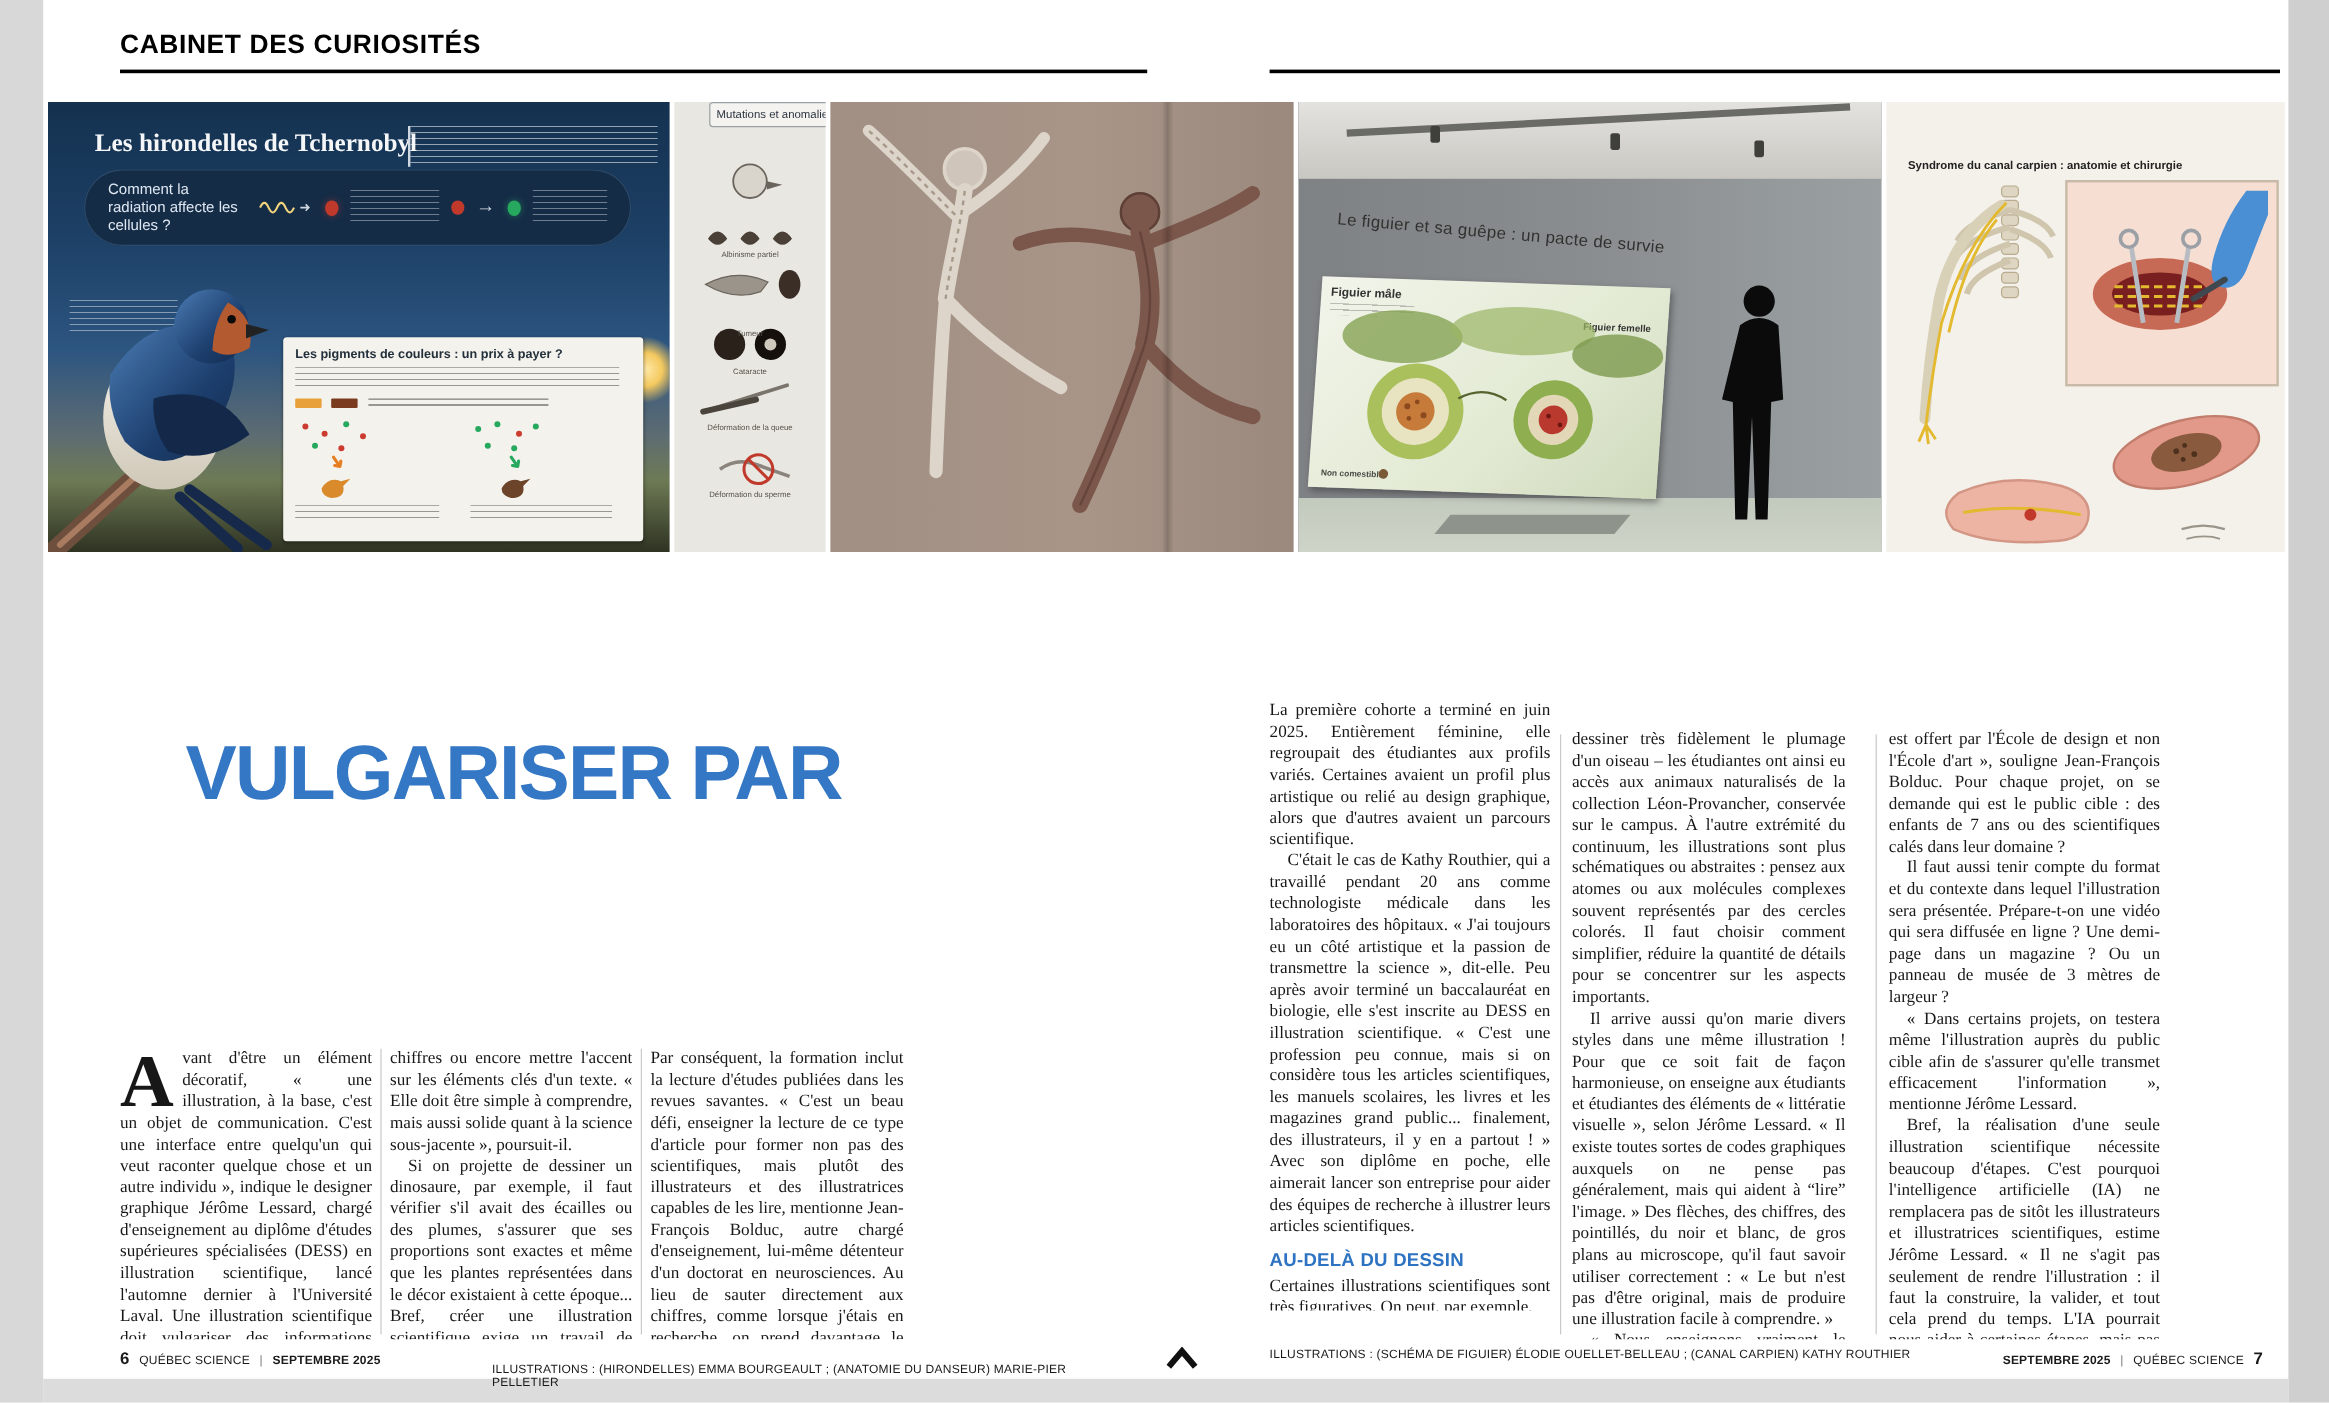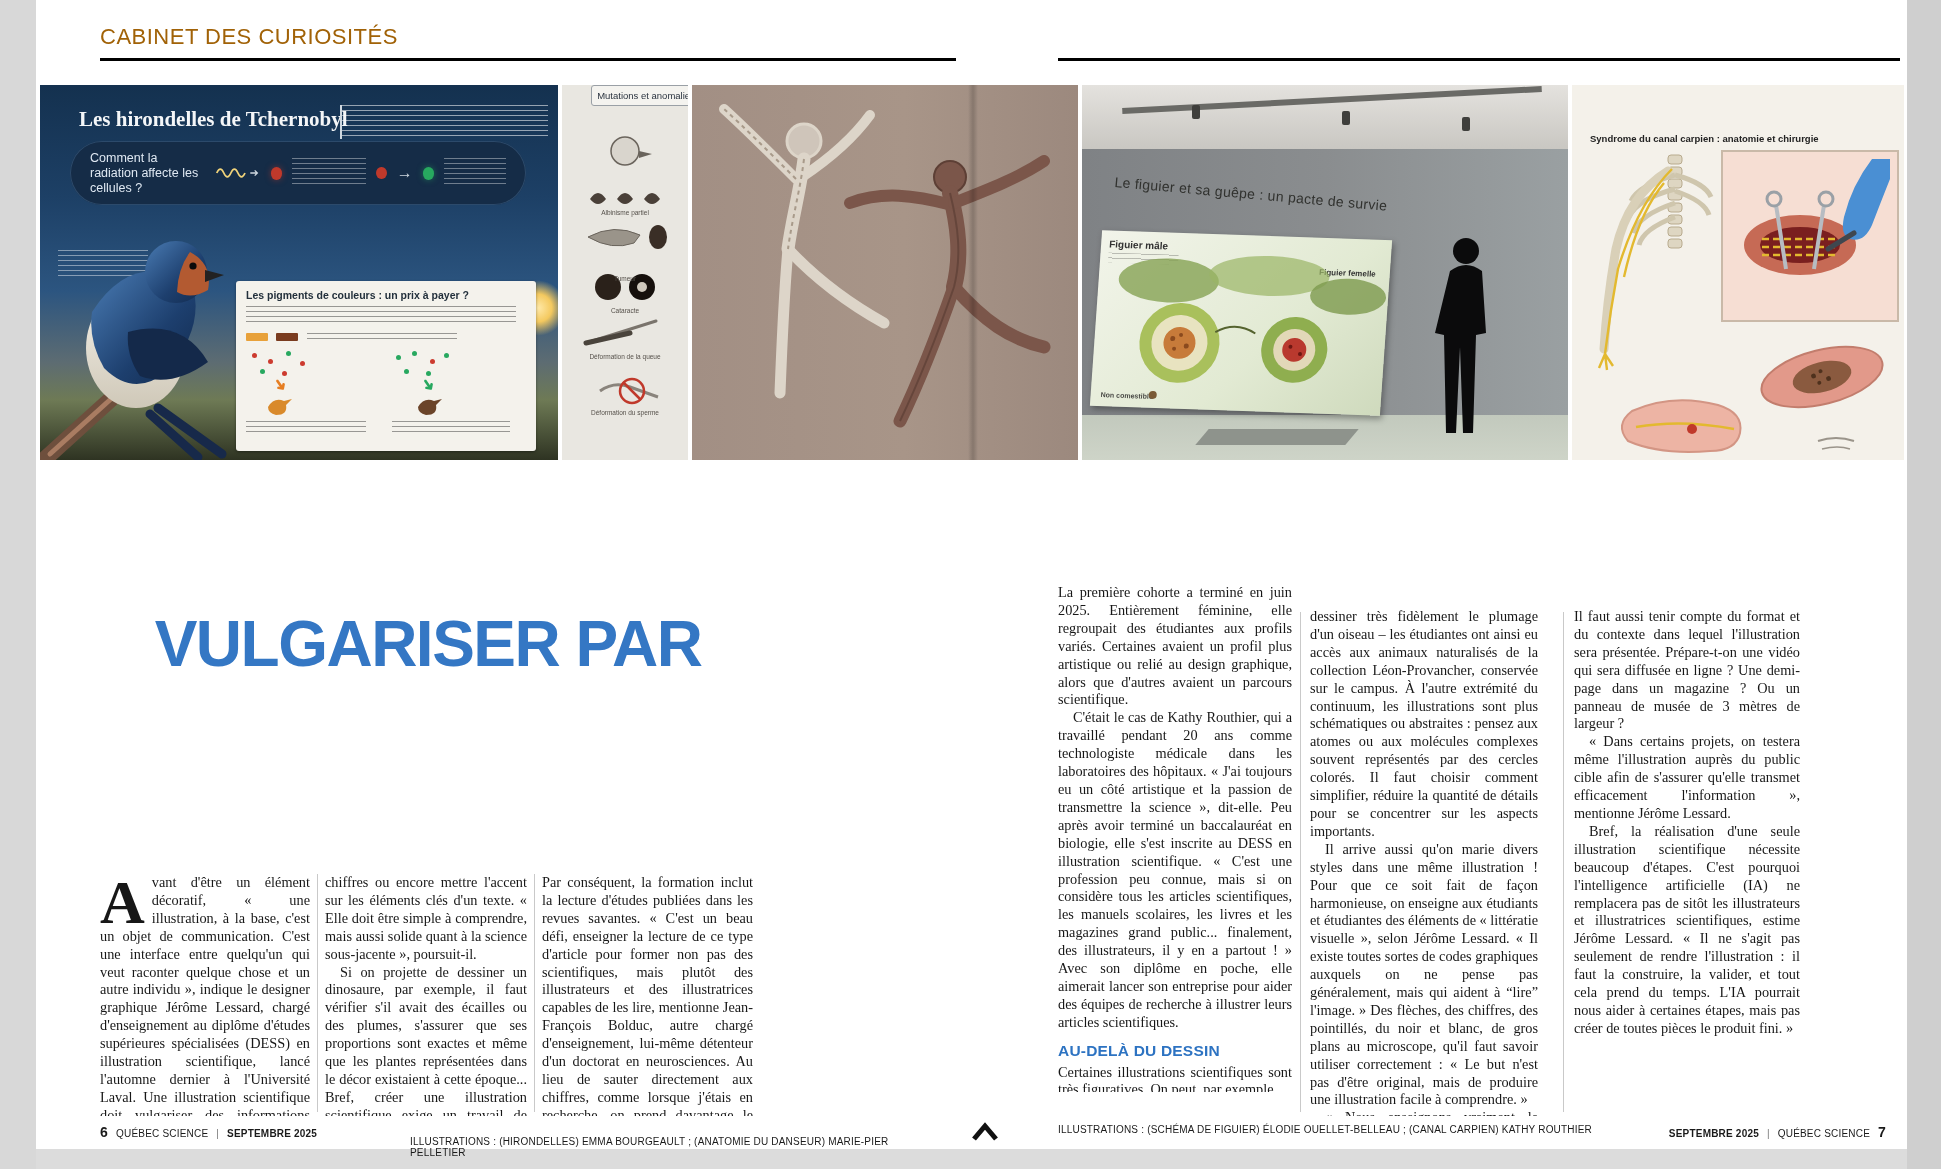--- a/index.html
+++ b/index.html
@@ -4,21 +4,21 @@
 <style>
   html,body{margin:0;padding:0;background:#e9e9e9;}
   .spread{position:relative;width:1941px;height:1169px;background:#ffffff;overflow:hidden;
           font-family:"Liberation Sans",sans-serif;}
   .abs{position:absolute;}
   
   .edge-left{left:0;top:0;width:36px;height:1169px;background:#d8d8d8;}
   .edge-right{left:1907px;top:0;width:34px;height:1169px;background:#cfcfcf;}
   .edge-bottom{left:36px;top:1149px;width:1871px;height:20px;background:#dcdcdc;}
   
-  .kicker{left:100px;top:24px;font-weight:400;font-size:22px;letter-spacing:.5px;color:#a16207;}
+  .kicker{left:100px;top:24px;font-weight:700;font-size:22px;letter-spacing:.5px;color:#000000;}
   .rule{height:3px;background:#000;top:58px;}
   .rule-left{left:100px;width:856px;}
   .rule-right{left:1058px;width:842px;}
   
   .hero-fig{top:85px;height:375px;overflow:hidden;}
   
   .fig-chernobyl{left:40px;width:518px;
     background:linear-gradient(180deg,#14314f 0%,#1d4066 30%,#2c5580 55%,#5d6c72 74%,#6e7a55 84%,#2e3322 100%);}
   .cher-title{left:22px;top:22px;color:#f4f6f8;font-family:"Liberation Serif",serif;font-size:21px;font-weight:700;margin-left:17px;}
   .txtlines{background:repeating-linear-gradient(to bottom,rgba(255,255,255,.55) 0 1px,transparent 1px 5px);}
@@ -379,20 +379,21 @@
     <p>Certaines illustrations scientifiques sont très figuratives. On peut, par exemple,</p>
   </div>
   <div class="abs vdiv d-r1"></div>
   <div class="abs col c-r2">
     <p>dessiner très fidèlement le plumage d'un oiseau – les étudiantes ont ainsi eu accès aux animaux naturalisés de la collection Léon-Provancher, conservée sur le campus. À l'autre extrémité du continuum, les illustrations sont plus schématiques ou abstraites : pensez aux atomes ou aux molécules complexes souvent représentés par des cercles colorés. Il faut choisir comment simplifier, réduire la quantité de détails pour se concentrer sur les aspects importants.</p>
     <p>Il arrive aussi qu'on marie divers styles dans une même illustration ! Pour que ce soit fait de façon harmonieuse, on enseigne aux étudiants et étudiantes des éléments de « littératie visuelle », selon Jérôme Lessard. « Il existe toutes sortes de codes graphiques auxquels on ne pense pas généralement, mais qui aident à “lire” l'image. » Des flèches, des chiffres, des pointillés, du noir et blanc, de gros plans au microscope, qu'il faut savoir utiliser correctement : « Le but n'est pas d'être original, mais de produire une illustration facile à comprendre. »</p>
     <p>« Nous enseignons vraiment le processus de design – d'ailleurs, le programme</p>
   </div>
   <div class="abs vdiv d-r2"></div>
   <div class="abs col c-r3">
+    <p>est offert par l'École de design et non l'École d'art », souligne Jean-François Bolduc. Pour chaque projet, on se demande qui est le public cible : des enfants de 7 ans ou des scientifiques calés dans leur domaine ?</p>
     <p>Il faut aussi tenir compte du format et du contexte dans lequel l'illustration sera présentée. Prépare-t-on une vidéo qui sera diffusée en ligne ? Une demi-page dans un magazine ? Ou un panneau de musée de 3 mètres de largeur ?</p>
     <p>« Dans certains projets, on testera même l'illustration auprès du public cible afin de s'assurer qu'elle transmet efficacement l'information », mentionne Jérôme Lessard.</p>
     <p><span>Bref, la réalisation d'une seule illustration scientifique nécessite beaucoup d'étapes. C'est pourquoi l'intelligence artificielle (IA) ne remplacera pas de sitôt les illustrateurs et illustratrices scientifiques, estime Jérôme Lessard. « Il ne s'agit pas seulement de rendre l'illustration : il faut la construire, la valider, et tout cela prend du temps. L'IA pourrait nous aider à certaines étapes, mais pas créer de toutes pièces le produit fini. »</span> </p>
   </div>
 
   <div class="abs footer-item f-left">
     <span class="f-pagenum">6</span>
     <span>QUÉBEC SCIENCE</span>
     <span class="f-sep">|</span>
     <span class="f-bold">SEPTEMBRE 2025</span>

